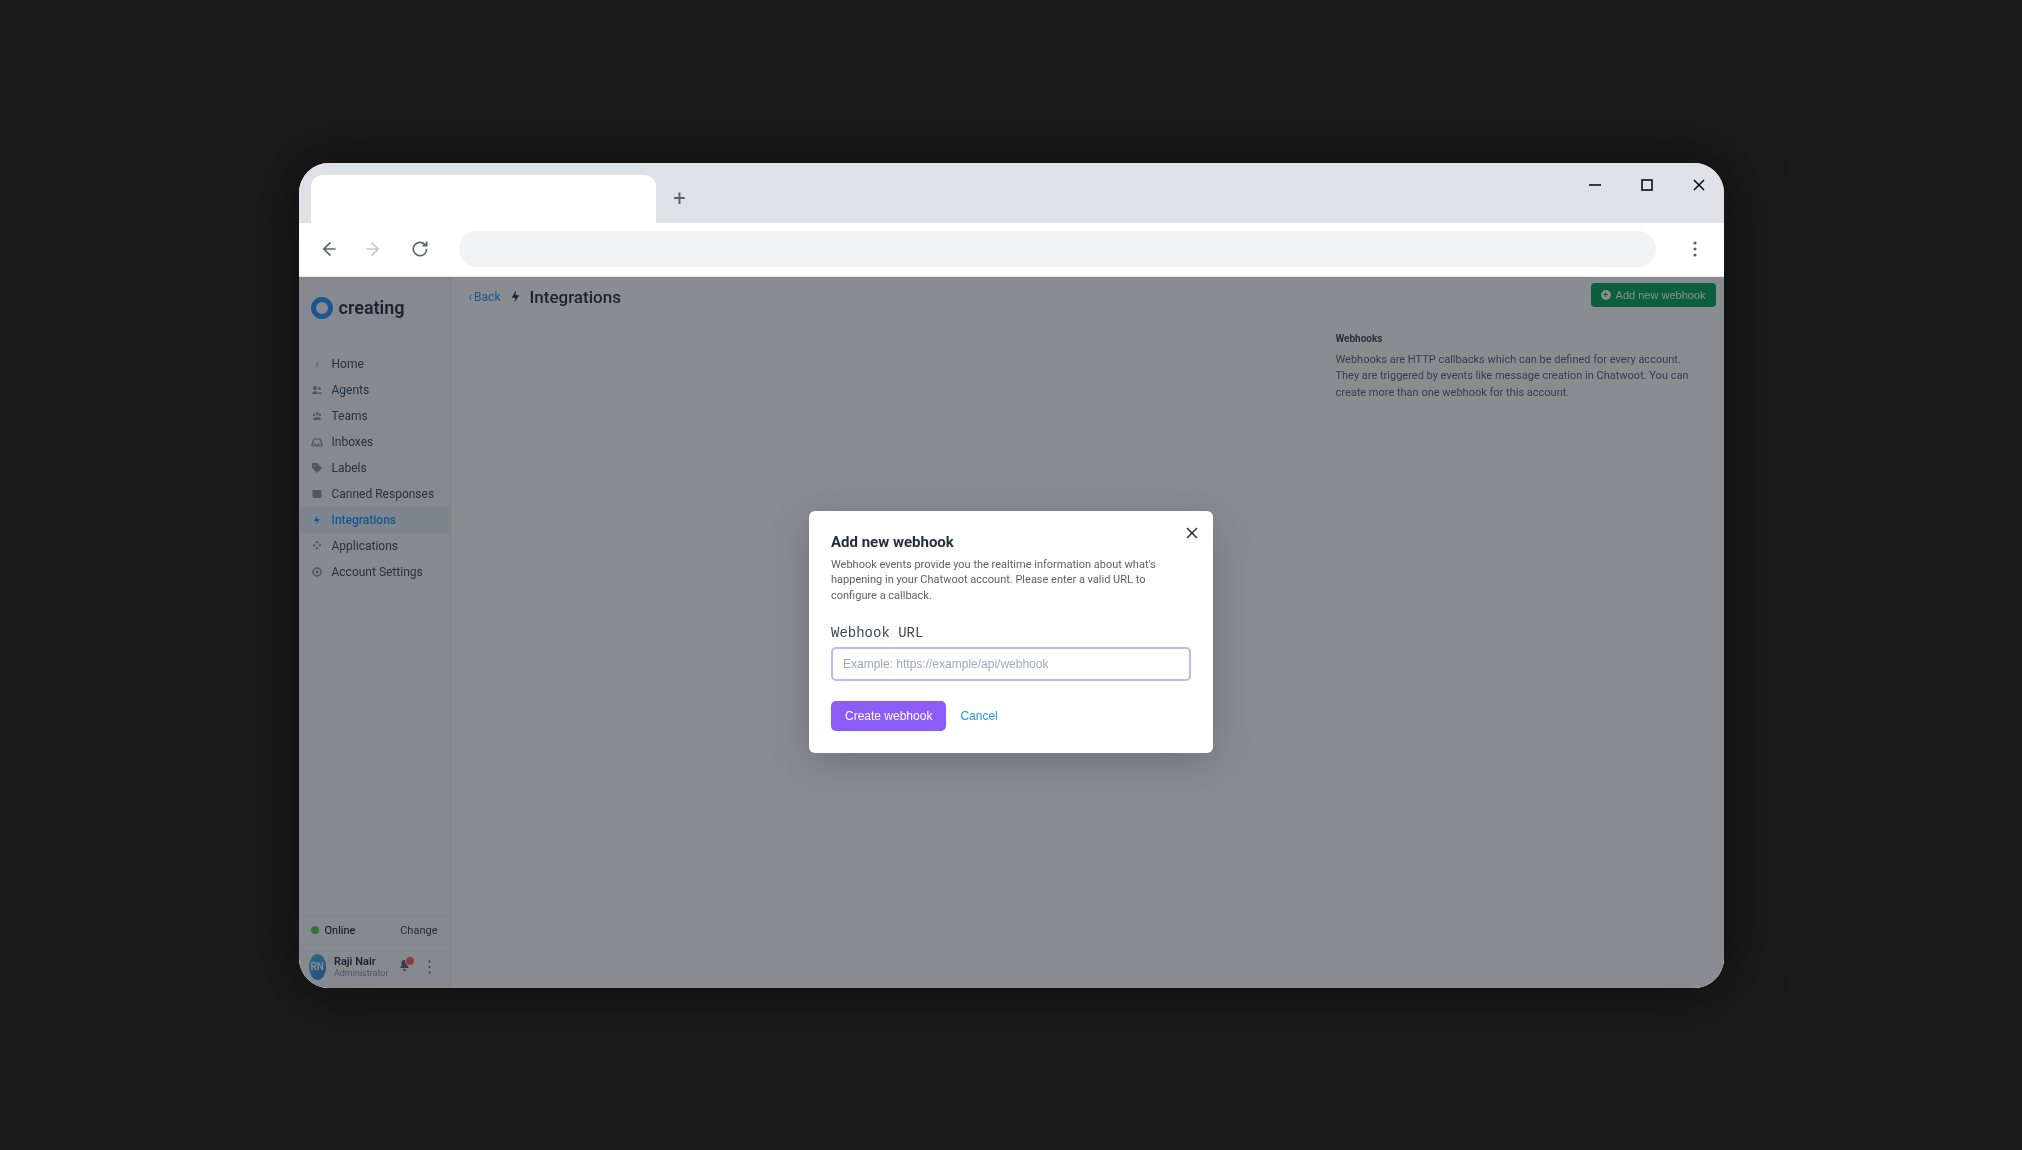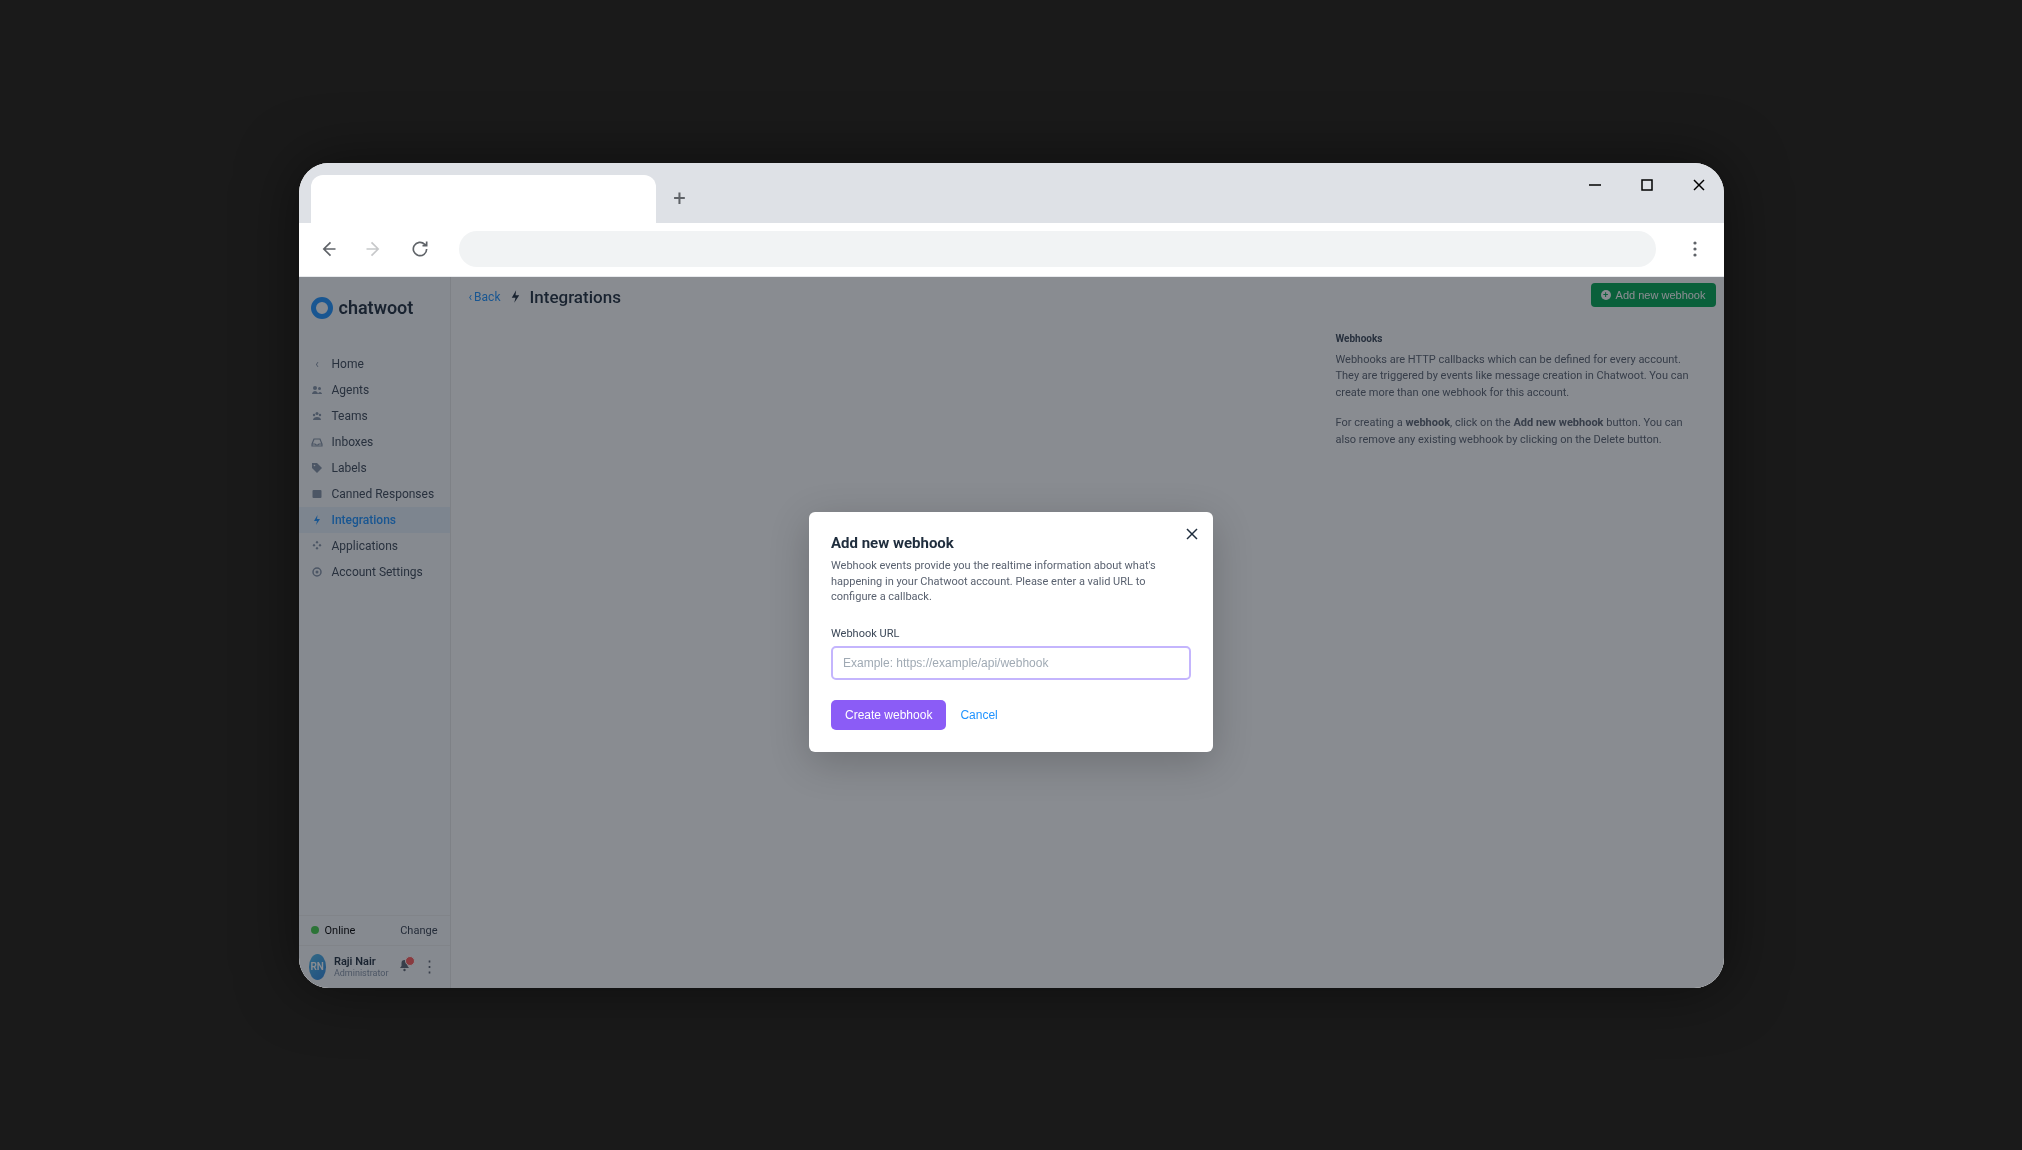--- a/index.html
+++ b/index.html
@@ -303,24 +303,25 @@
       color: #1f2d3d;
       margin-bottom: 6px;
     }
     .modal-desc {
       font-size: 11px;
       color: #5a6270;
       line-height: 1.4;
       margin-bottom: 22px;
     }
     .field-label {
-      font-size: 11px;
+      font-size: 14px;
       color: #3c4858;
       margin-bottom: 6px;
       display: block;
+      font-family: Liberation Mono, monospace;
     }
     .field-input {
       width: 100%;
       padding: 8px 10px;
       font-size: 12px;
       border: 2px solid #c4b5fd;
       border-radius: 5px;
       outline: none;
     }
     .field-input::placeholder { color: #a0aab4; }
@@ -400,21 +401,21 @@
           <circle cx="2" cy="14" r="1.6" fill="#5f6368"></circle>
         </svg>
     </div>
   </div>
 
   <div class="app-content">
 
     <div class="sidebar">
       <div class="logo">
         <div class="logo-icon"></div>
-        <div class="logo-text">chatwoot</div>
+        <div class="logo-text">creating</div>
       </div>
       <ul class="nav-list">
         <li class="nav-item">
           <span class="nav-icon">‹</span>
           <span>Home</span>
         </li>
         <li class="nav-item">
           <span class="nav-icon">
               <svg width="12" height="12" viewBox="0 0 12 12">
                 <circle cx="4" cy="4" r="2" fill="currentColor"></circle>
@@ -533,23 +534,20 @@
         </button>
       </div>
 
       <div class="content-area">
         <div class="content-left">
           <span>There are no we</span>
         </div>
         <div class="content-right">
           <div class="section-title">Webhooks</div>
           <div class="help-text">Webhooks are HTTP callbacks which can be defined for every account. They are triggered by events like message creation in Chatwoot. You can create more than one webhook for this account.</div>
-          <div class="help-text">
-            <span>For creating a </span><b>webhook</b><span>, click on the </span><b>Add new webhook</b><span> button. You can also remove any existing webhook by clicking on the Delete button.</span>
-          </div>
         </div>
       </div>
     </div>
 
     <div class="overlay">
       <div class="modal">
         <div class="modal-close">
           <svg width="14" height="14" viewBox="0 0 14 14">
               <line x1="2" y1="2" x2="12" y2="12" stroke="currentColor" stroke-width="1.5"></line>
               <line x1="12" y1="2" x2="2" y2="12" stroke="currentColor" stroke-width="1.5"></line>

